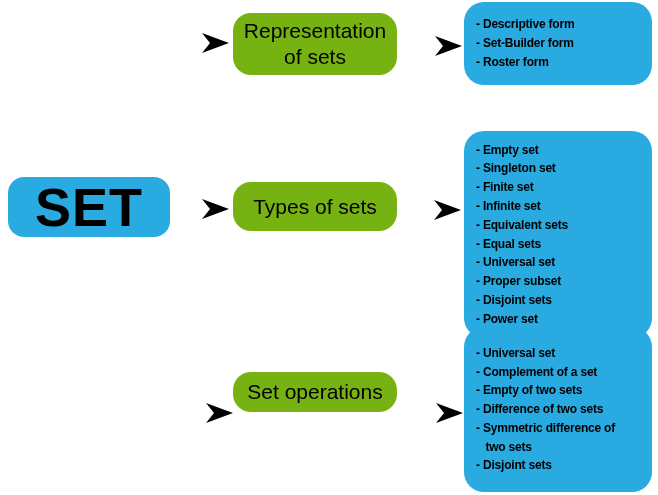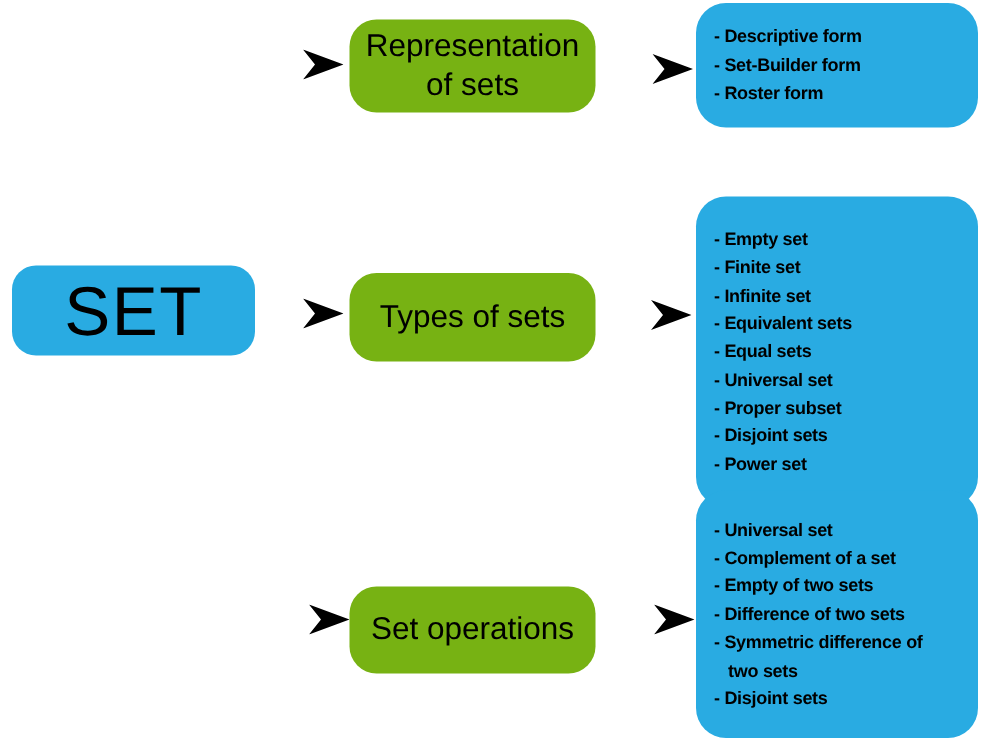--- a/index.html
+++ b/index.html
@@ -22,37 +22,37 @@
   }
 
   .box { position: absolute; display: flex; align-items: center; justify-content: center; }
 
   .root-box {
     left: 8px; top: 177px; width: 162px; height: 60px;
     background: var(--blue);
     border-radius: 16px;
   }
   .root-box span {
-    font-size: 46px;
-    font-weight: 400;
+    font-size: 54px;
+    font-weight: 700;
     letter-spacing: 1px;
   }
 
   .green-box {
     left: 233px; width: 164px;
     background: var(--green);
     border-radius: 18px;
     text-align: center;
     font-size: 21px;
     line-height: 26px;
     padding: 16px 10px;
   }
   .green-1 { top: 13px;  height: 62px; }
-  .green-2 { top: 182px; height: 59px; }
-  .green-3 { top: 391px; height: 58px; }
+  .green-2 { top: 182px; height: 49px; }
+  .green-3 { top: 372px; height: 40px; }
 
   .blue-box {
     left: 464px; width: 188px;
     background: var(--blue);
     border-radius: 20px;
     flex-direction: column;
     align-items: flex-start;
     justify-content: center;
     padding: 6px 6px 6px 12px;
   }
@@ -113,20 +113,21 @@
     </svg>
   <div class="box green-box green-2">
     <span>Types of sets</span>
   </div>
   <svg class="arrow a2r" viewBox="0 0 27 20">
       <polygon points="0,0 27,10 0,20 8,10"></polygon>
     </svg>
   <div class="box blue-box blue-2">
     <ul>
       <li>- Empty set</li>
+      <li>- Singleton set</li>
       <li>- Finite set</li>
       <li>- Infinite set</li>
       <li>- Equivalent sets</li>
       <li>- Equal sets</li>
       <li>- Universal set</li>
       <li>- Proper subset</li>
       <li>- Disjoint sets</li>
       <li>- Power set</li>
     </ul>
   </div>

